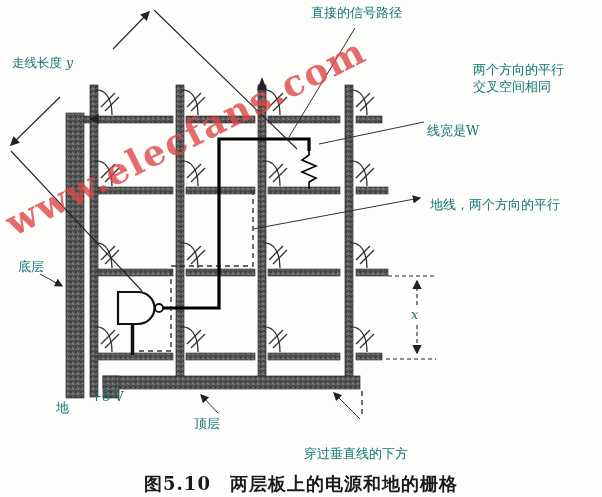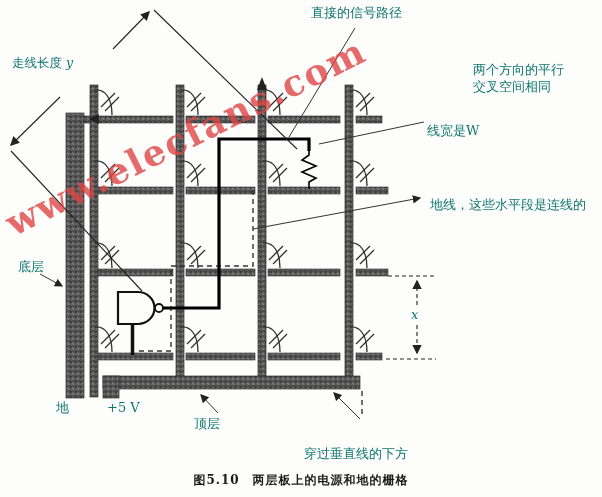--- a/index.html
+++ b/index.html
@@ -5,21 +5,21 @@
   html,body{margin:0;padding:0;background:#ffffff;}
   #page{position:relative;width:602px;height:497px;background:#fdfdfc;overflow:hidden;
         font-family:"DejaVu Serif","Liberation Serif",serif;color:#1a1a1a;}
   .lbl{position:absolute;font-size:13px;line-height:17px;white-space:pre;color:#0f766e;}
   .sm{font-size:12.5px;}
   svg{position:absolute;left:0;top:0;}
   #watermark{position:absolute;left:8px;top:204px;width:460px;font-size:36px;font-weight:bold;
              letter-spacing:2px;color:rgba(222,70,70,0.8);transform:rotate(-26.5deg);
              transform-origin:0 50%;font-family:"DejaVu Serif",serif;pointer-events:none;}
   .caption{position:absolute;left:0;right:0;top:472px;text-align:center;font-weight:bold;
-           font-size:12px;letter-spacing:1px;}
+           font-size:18px;letter-spacing:1px;}
   .ital{font-style:italic;font-family:"DejaVu Serif",serif;}
 </style>
 </head>
 <body>
 
 <div id="page">
 
   <svg width="602" height="497" viewBox="0 0 602 497">
     <defs>
       <pattern id="stip" width="5" height="5" patternUnits="userSpaceOnUse">
@@ -138,26 +138,26 @@
   </svg>
 
   <div class="lbl" style="left:311px;top:4px;">直接的信号路径</div>
 
   <div class="lbl sm" style="left:12px;top:54px;"><span>走线长度</span>&nbsp;<span class="ital">y</span></div>
 
   <div class="lbl" style="left:446px;top:61px;margin-left:27px;"><span>两个方向的平行</span><br><span>交叉空间相同</span></div>
 
   <div class="lbl" style="left:427px;top:113px;margin-top:9px;">线宽是W</div>
 
-  <div class="lbl" style="left:430px;top:196px;">地线，这些水平段是连线的</div>
+  <div class="lbl" style="left:430px;top:196px;">地线，两个方向的平行</div>
 
   <div class="lbl" style="left:18px;top:258px;">底层</div>
 
   <div class="lbl" style="left:56px;top:399px;">地</div>
-  <div class="lbl" style="left:91px;top:399px;margin-left:16px;">+5 V</div>
+  <div class="lbl" style="left:91px;top:388px;">+5 V</div>
 
   <div class="lbl" style="left:194px;top:415px;">顶层</div>
 
   <div class="lbl" style="left:304px;top:427px;line-height:18px;"><br><span>穿过垂直线的下方</span></div>
 
   <div class="lbl ital" style="left:411px;top:306px;">x</div>
 
   <div id="watermark">www.elecfans.com</div>
 
   <div class="caption">图5.10　两层板上的电源和地的栅格</div>

